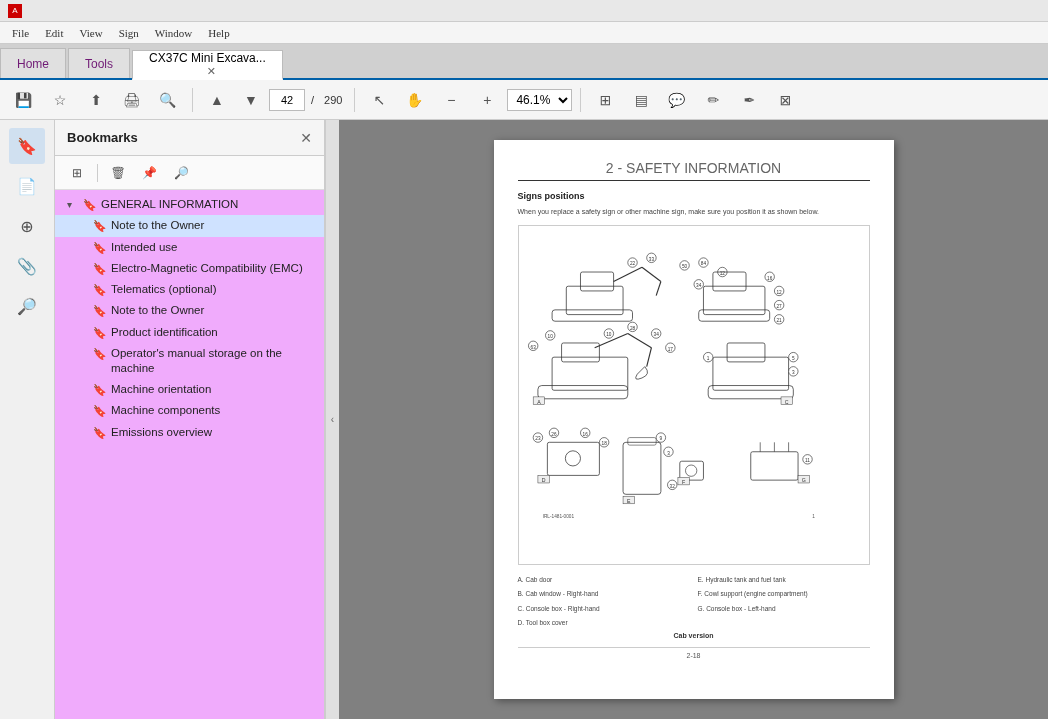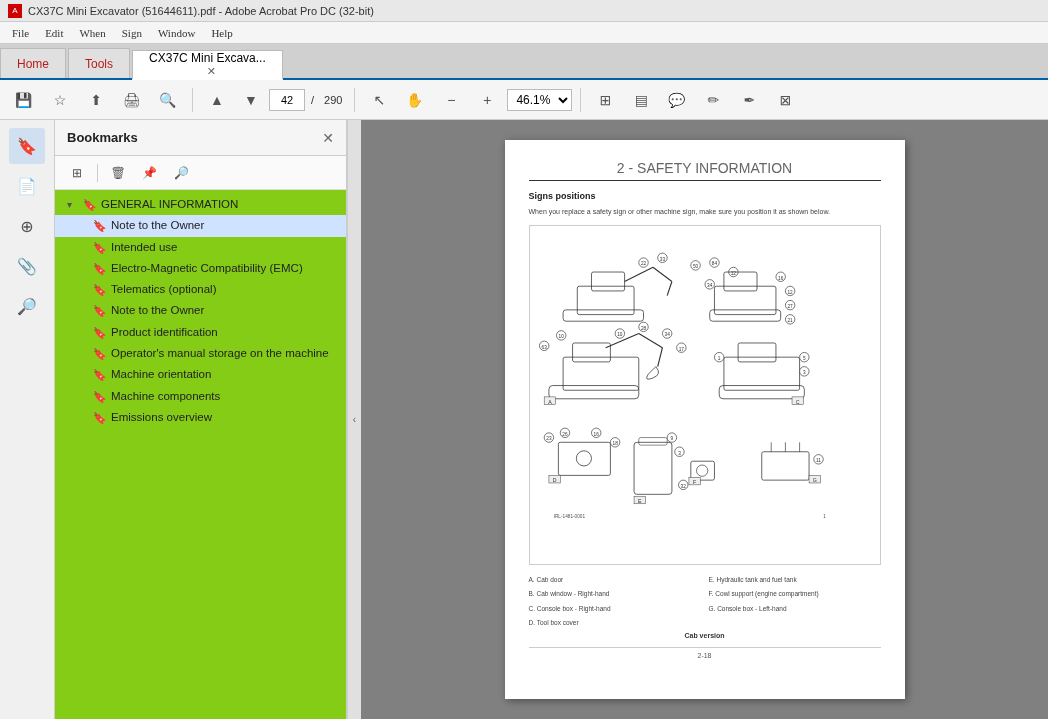--- a/index.html
+++ b/index.html
@@ -55,21 +55,21 @@
     .tab {
       height: 30px;
       padding: 0 16px;
       display: flex;
       align-items: center;
       font-size: 12px;
       cursor: pointer;
       border: 1px solid #bbb;
       border-bottom: none;
       background: #e0e0e0;
-      color: #b91c1c;
+      color: #701a75;
       margin-right: 2px;
     }
     .tab.active {
       background: #fff;
       border-bottom: 2px solid #fff;
       color: #000;
       margin-bottom: -2px;
       flex-direction: column;
     }
     .tab .close-btn {
@@ -151,22 +151,22 @@
       justify-content: center;
       cursor: pointer;
       border-radius: 3px;
       font-size: 16px;
       color: #555;
     }
     .panel-icon.active { background: #d0e0f0; }
 
     
     .bookmarks-panel {
-      width: 292px;
-      background: #84cc16;
+      width: 270px;
+      background: #f0abfc;
       border-right: 1px solid #ccc;
       display: flex;
       flex-direction: column;
     }
     .bookmarks-header {
       height: 36px;
       display: flex;
       align-items: center;
       padding: 0 12px;
       border-bottom: 1px solid #ccc;
@@ -344,27 +344,26 @@
       margin-top: 8px;
       border-top: 1px solid #ccc;
       padding-top: 4px;
     }
   </style>
 </head>
 <body>
 
 <div class="title-bar">
   <span class="app-icon">A</span>
-  <span>CX37C Mini Excavator (51644611).pdf - Adobe Acrobat Pro DC (32-bit)</span>
 </div>
 
 <div class="menu-bar">
   <span>File</span>
   <span>Edit</span>
-  <span>When</span>
+  <span>View</span>
   <span>Sign</span>
   <span>Window</span>
   <span>Help</span>
 </div>
 
 <div class="tab-bar">
   <div class="tab">
     <span>Home</span>
   </div>
   <div class="tab">

